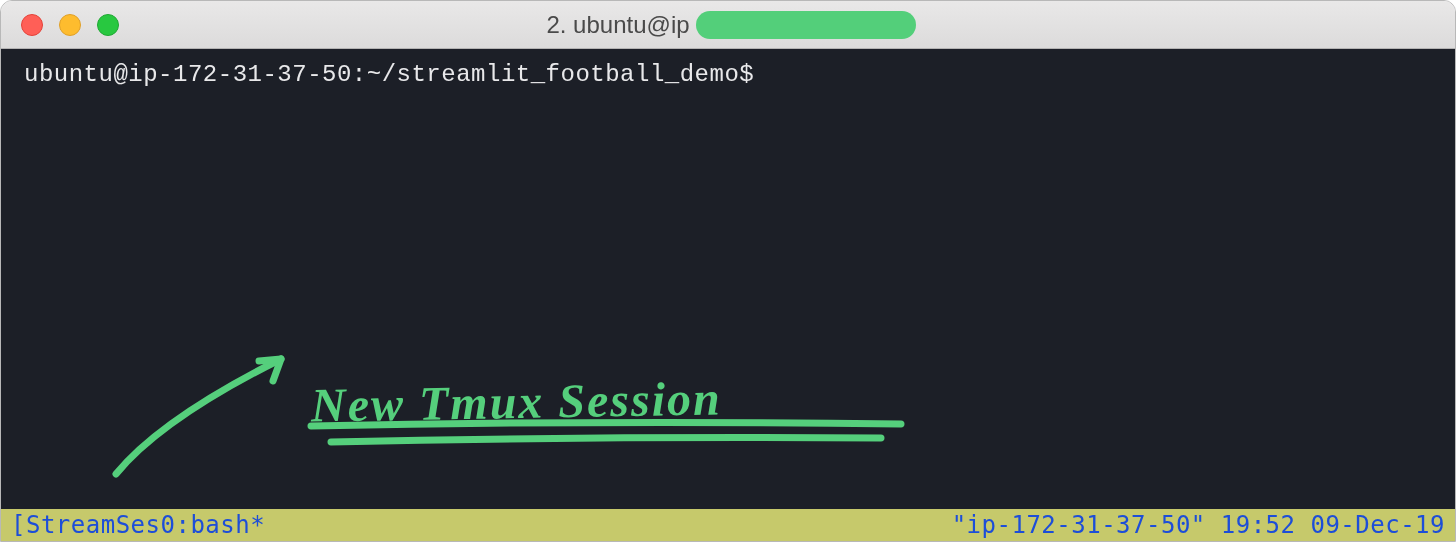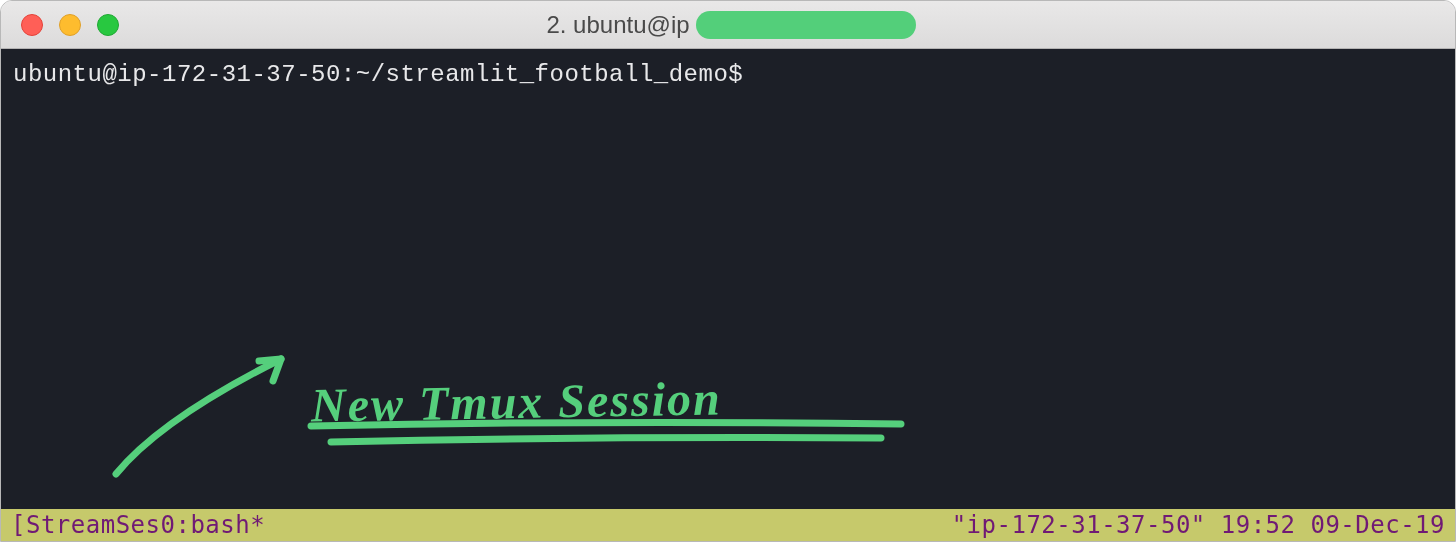--- a/index.html
+++ b/index.html
@@ -65,21 +65,21 @@
       width: 220px;
       height: 28px;
       background: #53cf7a;
       border-radius: 14px;
       vertical-align: middle;
     }
     .terminal {
       flex: 1;
       background: #1c1f27;
       position: relative;
-      padding: 12px 12px;
+      padding: 12px 23px;
       color: #e8e8ea;
       font-size: 24px;
       letter-spacing: 0.5px;
     }
     .prompt-line {
       white-space: pre;
     }
     .annotation {
       position: absolute;
       left: 100px;
@@ -102,21 +102,21 @@
     }
     .underline-svg {
       position: absolute;
       left: 300px;
       bottom: 55px;
       pointer-events: none;
     }
     .statusbar {
       height: 32px;
       background: #c6c96b;
-      color: #701a75;
+      color: #1d4ed8;
       font-size: 24px;
       display: flex;
       align-items: center;
       justify-content: space-between;
       padding: 0 10px;
       font-family: "SF Mono", Menlo, Monaco, monospace;
       letter-spacing: 0.5px;
     }
     .status-left, .status-right {
       white-space: pre;

